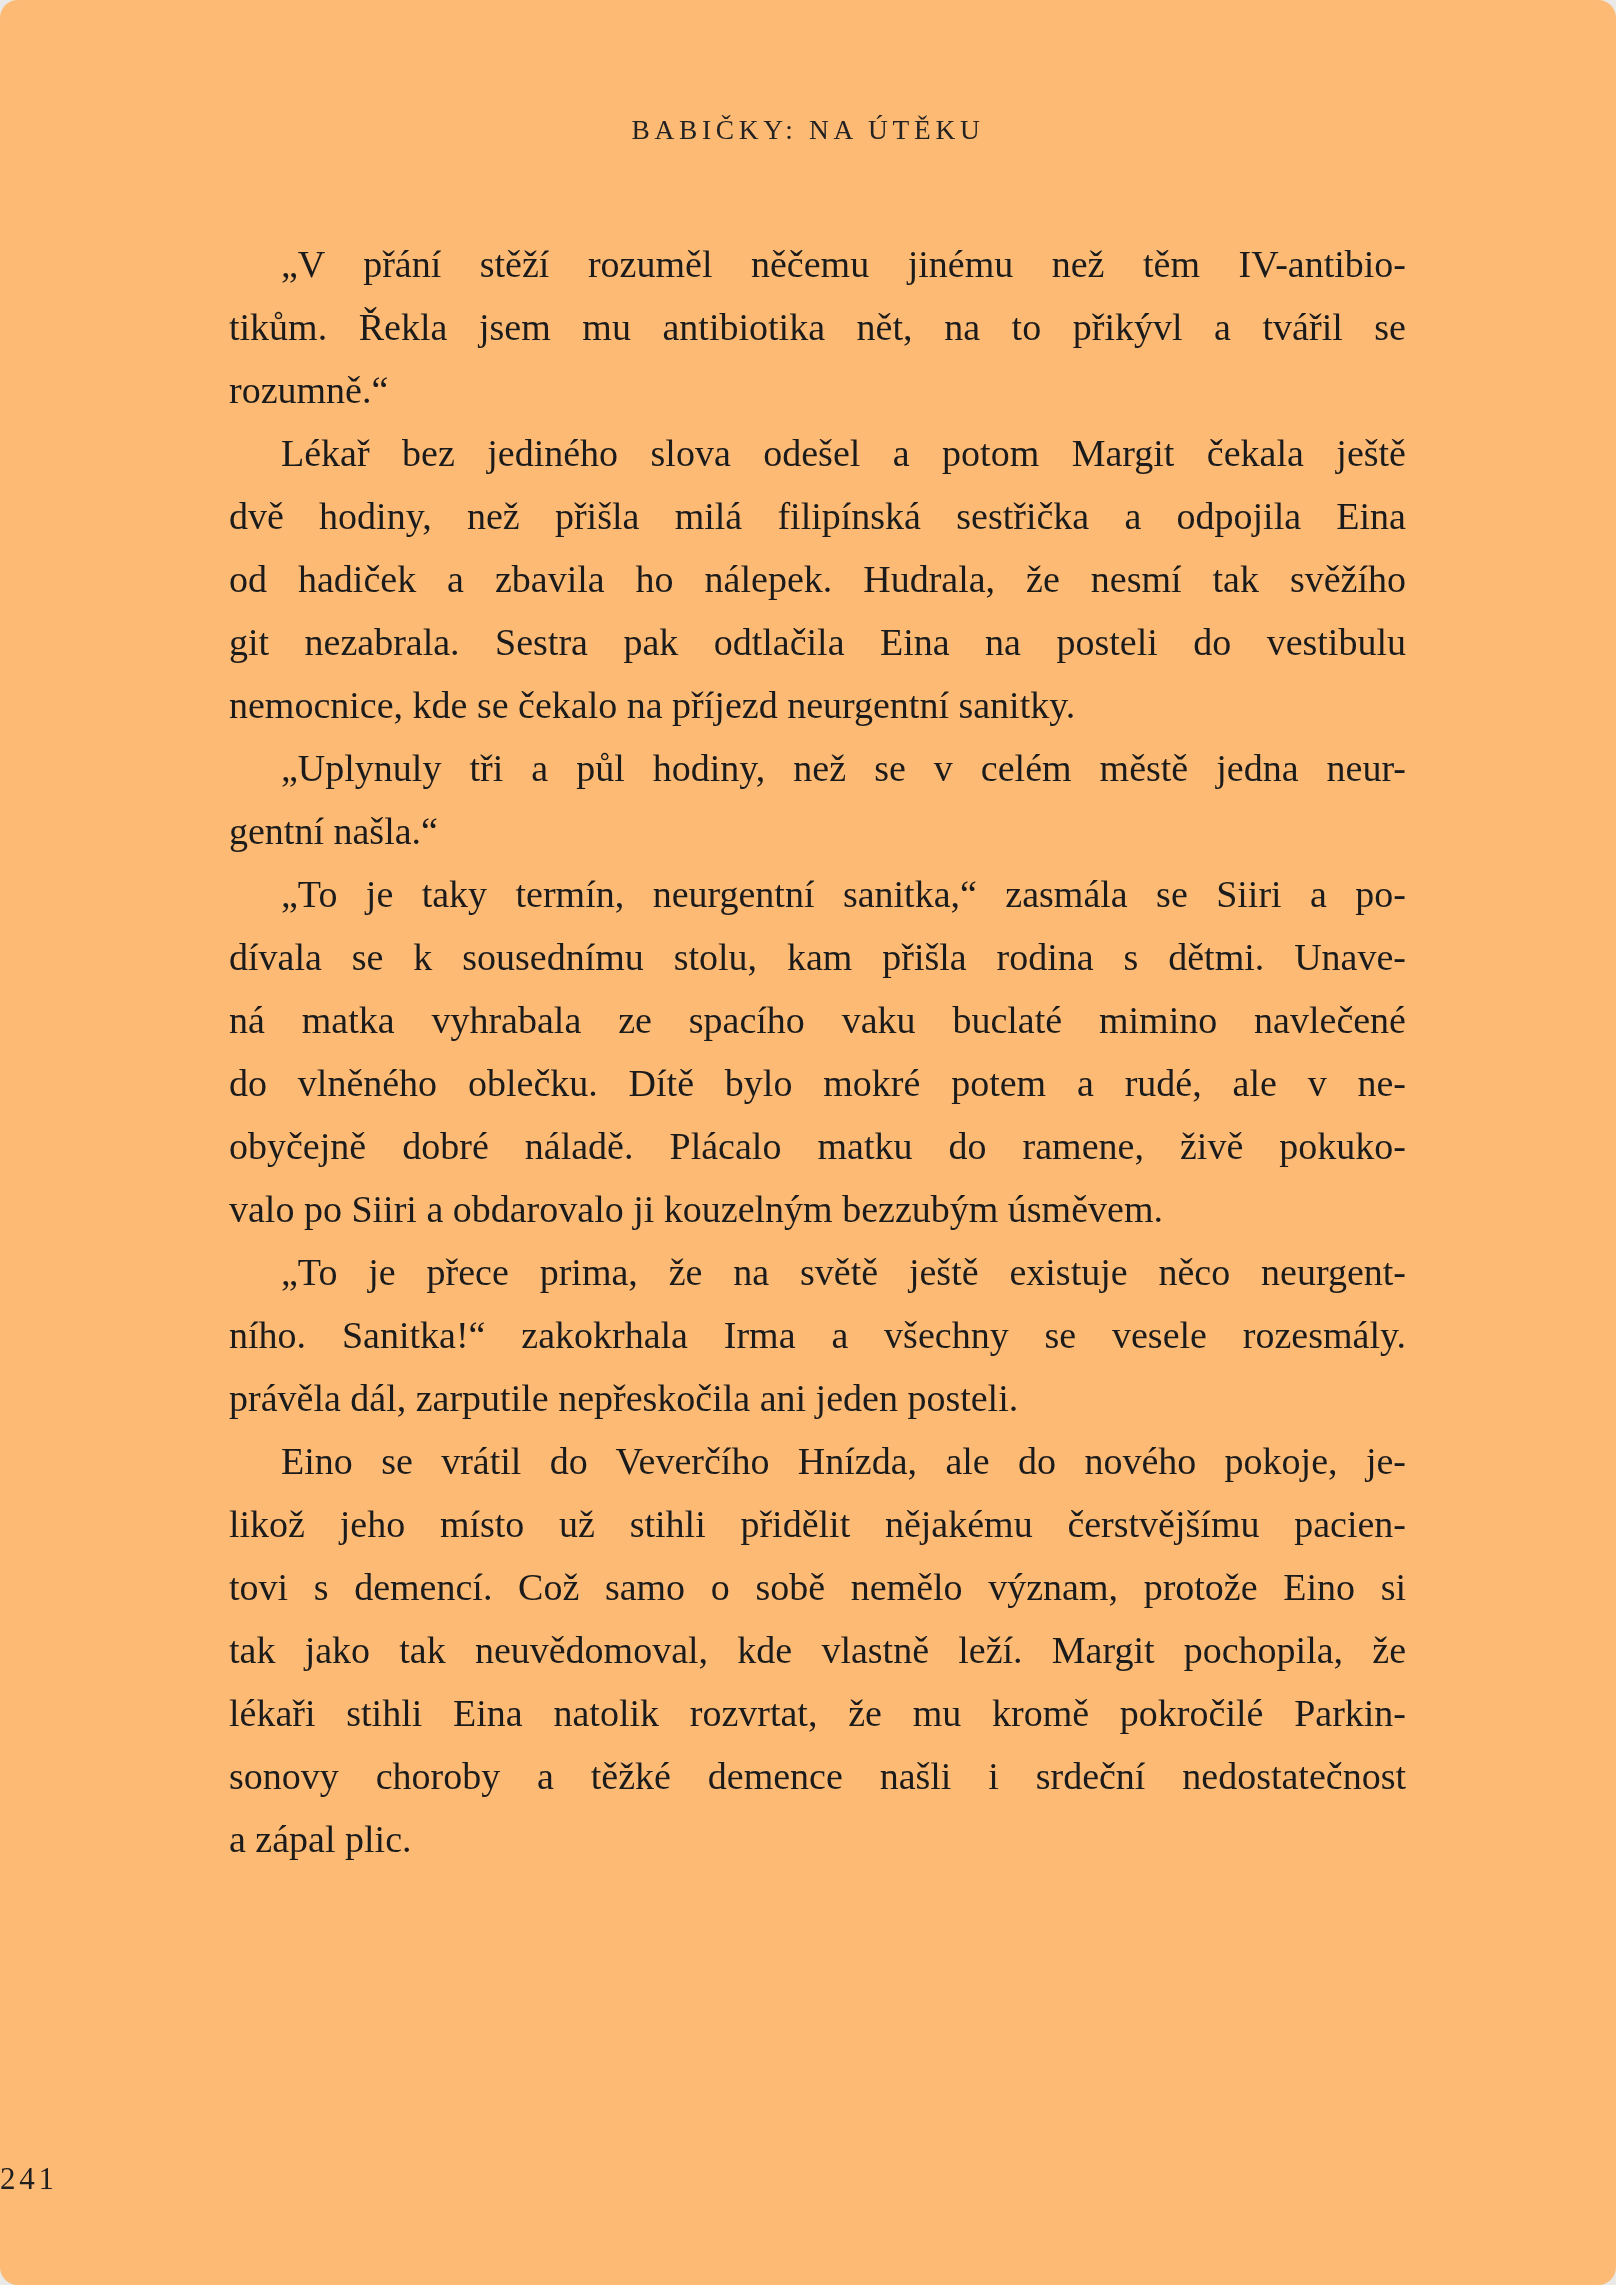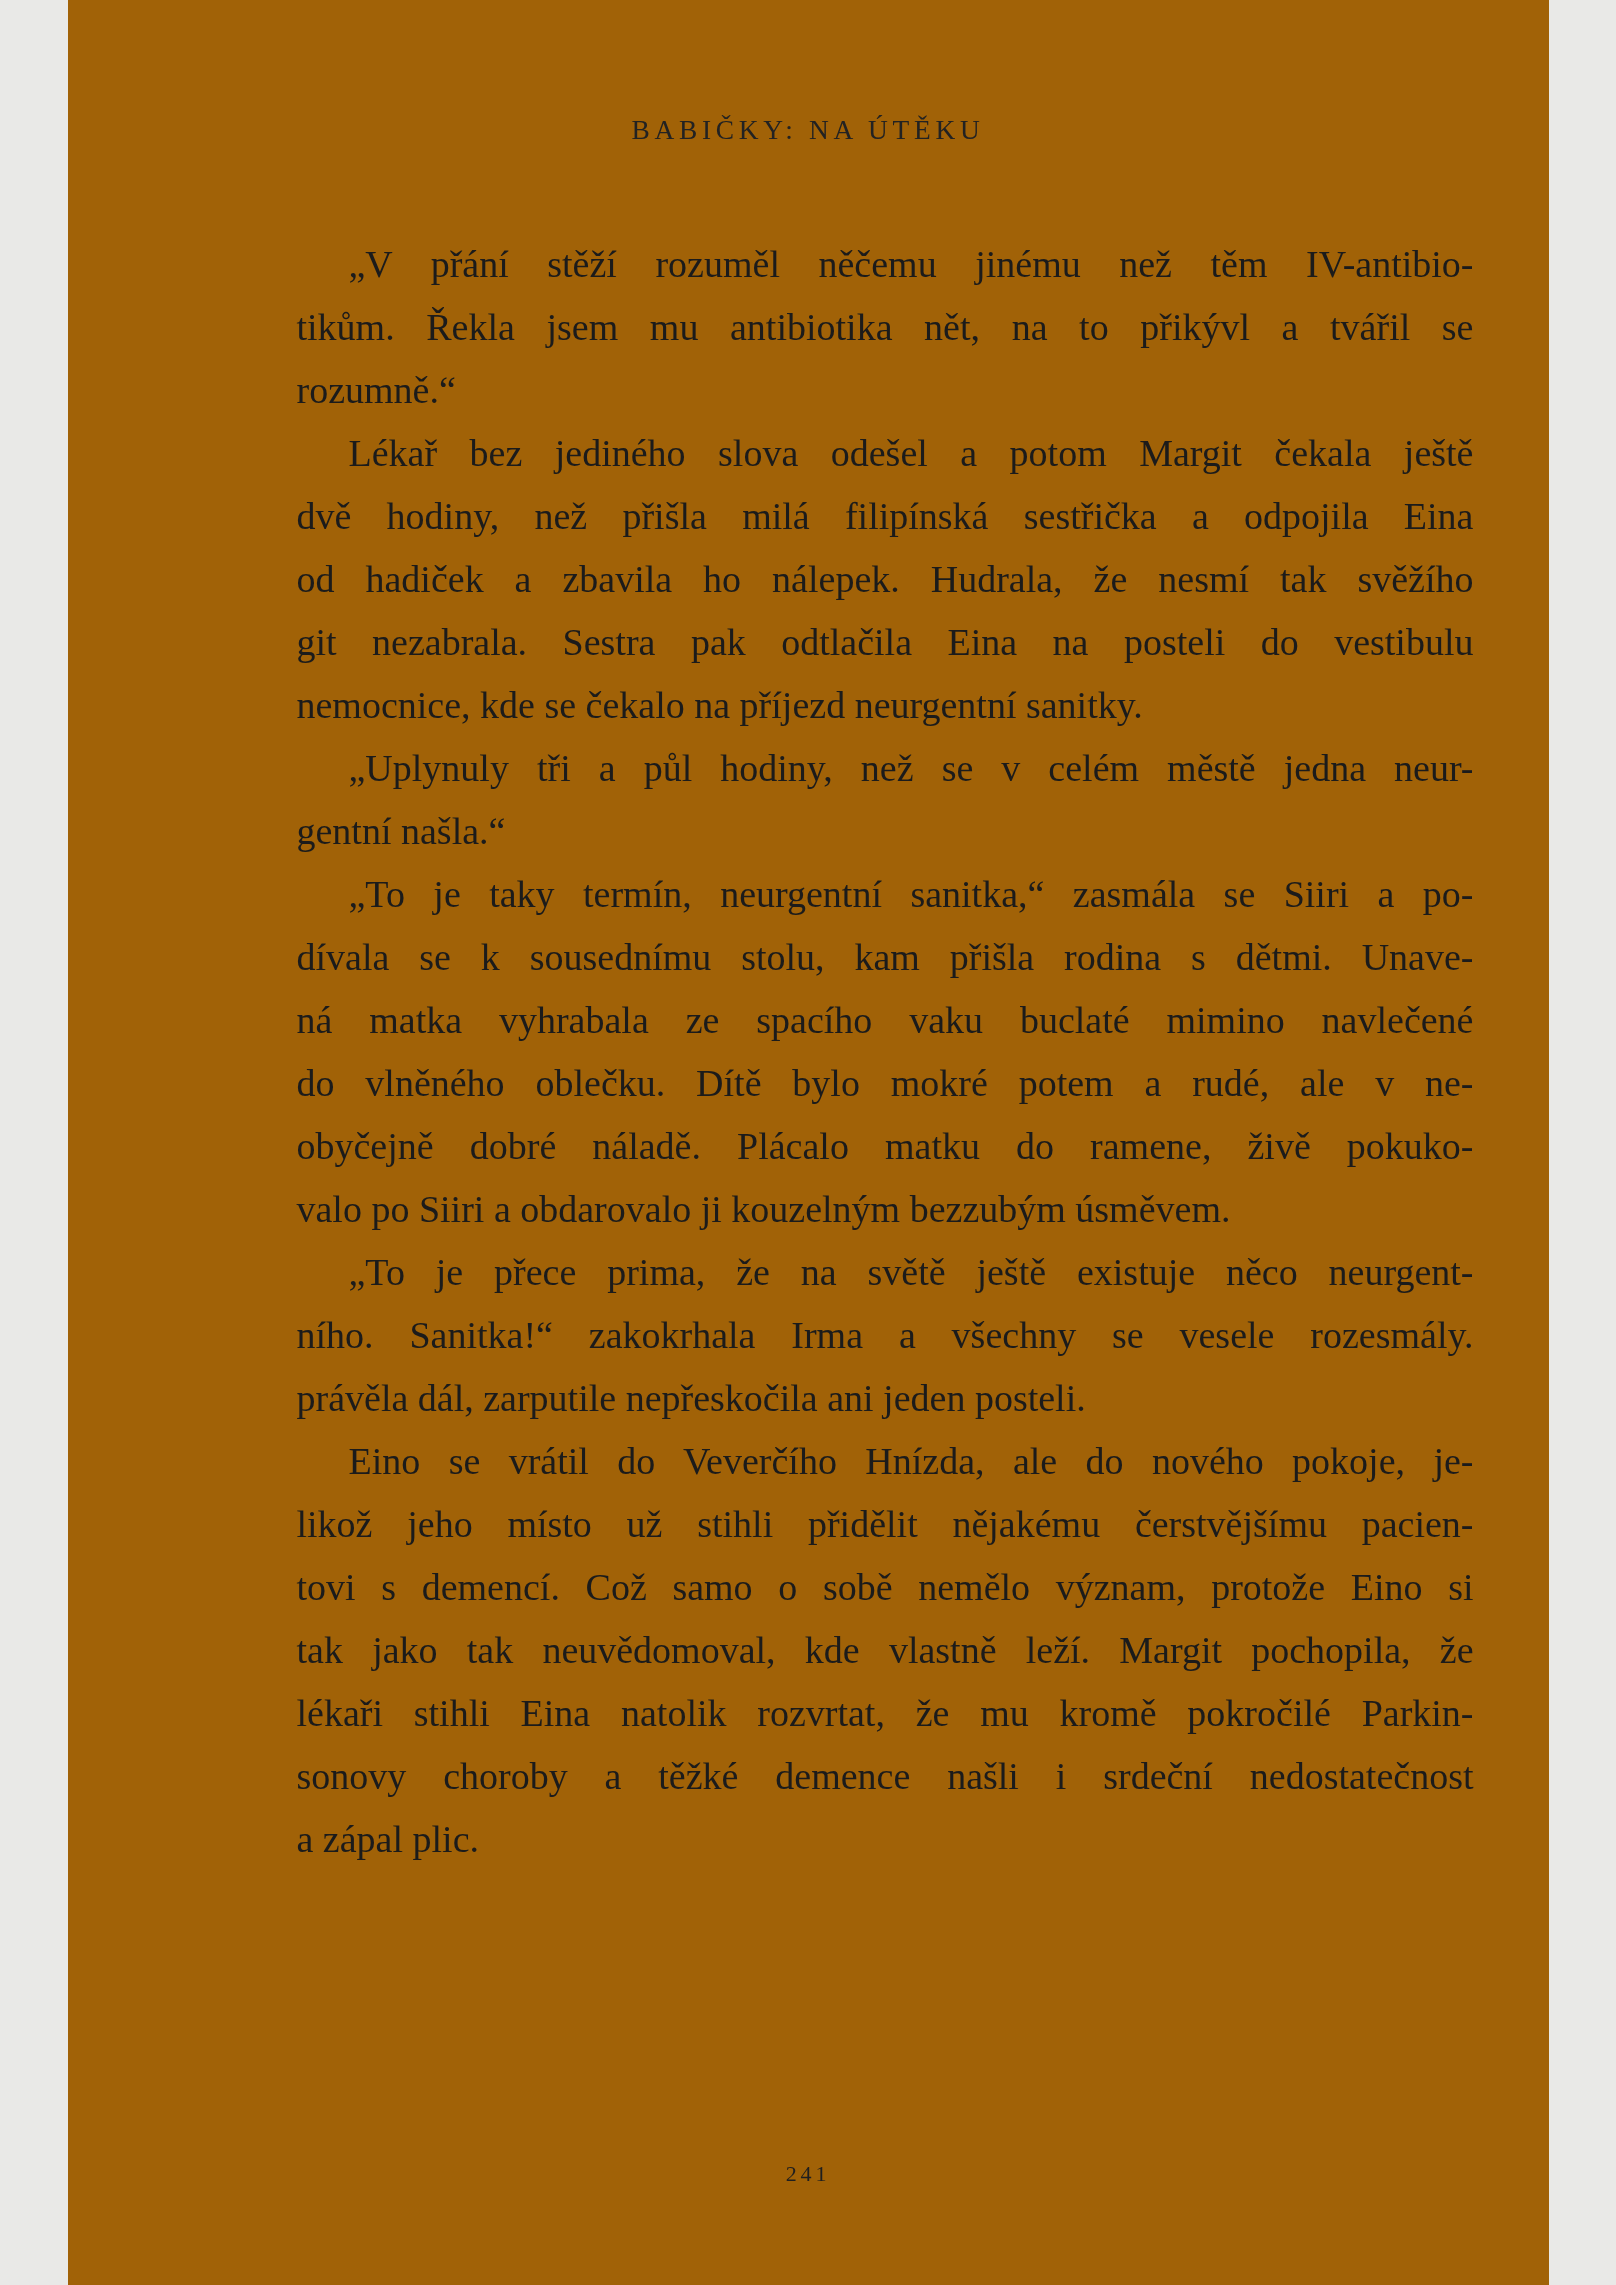--- a/index.html
+++ b/index.html
@@ -1,23 +1,24 @@
 <!DOCTYPE html>
 <html style="font-size:15px"><head>
 <meta charset="utf-8">
 <style>
   html,body { margin:0; padding:0; background:#e9e9e7; }
   .page {
     position:relative;
-    width:1481px; height:2285px;
+    width:1616px; height:2285px;
     margin:0 auto;
-    background:#a16207;
+    background:#fdba74;
     color:#1b1b1b;
     font-family:"Liberation Serif", serif;
     overflow:hidden;
+    border-radius:18px;
   }
   .running-header {
     position:absolute;
     top:115px; left:0; width:100%;
     text-align:center;
     font-size:27.4px;
     letter-spacing:4.7px;
     color:#222;
   }
   .body-text {
@@ -31,22 +32,21 @@
   .line {
     text-align:justify;
     text-align-last:justify;
     height:63px;
   }
   .line.indent { text-indent:52px; }
   .line.endline { text-align-last:left; }
   .page-number {
     position:absolute;
     top:2161px; left:0; width:100%;
-    text-align:center;
-    font-size:22px;
+    font-size:31px;
     letter-spacing:3.8px;
     color:#1f1f1f;
   }
 </style>
 </head>
 <body>
 
 <div class="page">
 
   <div class="running-header">BABIČKY: NA ÚTĚKU</div>

